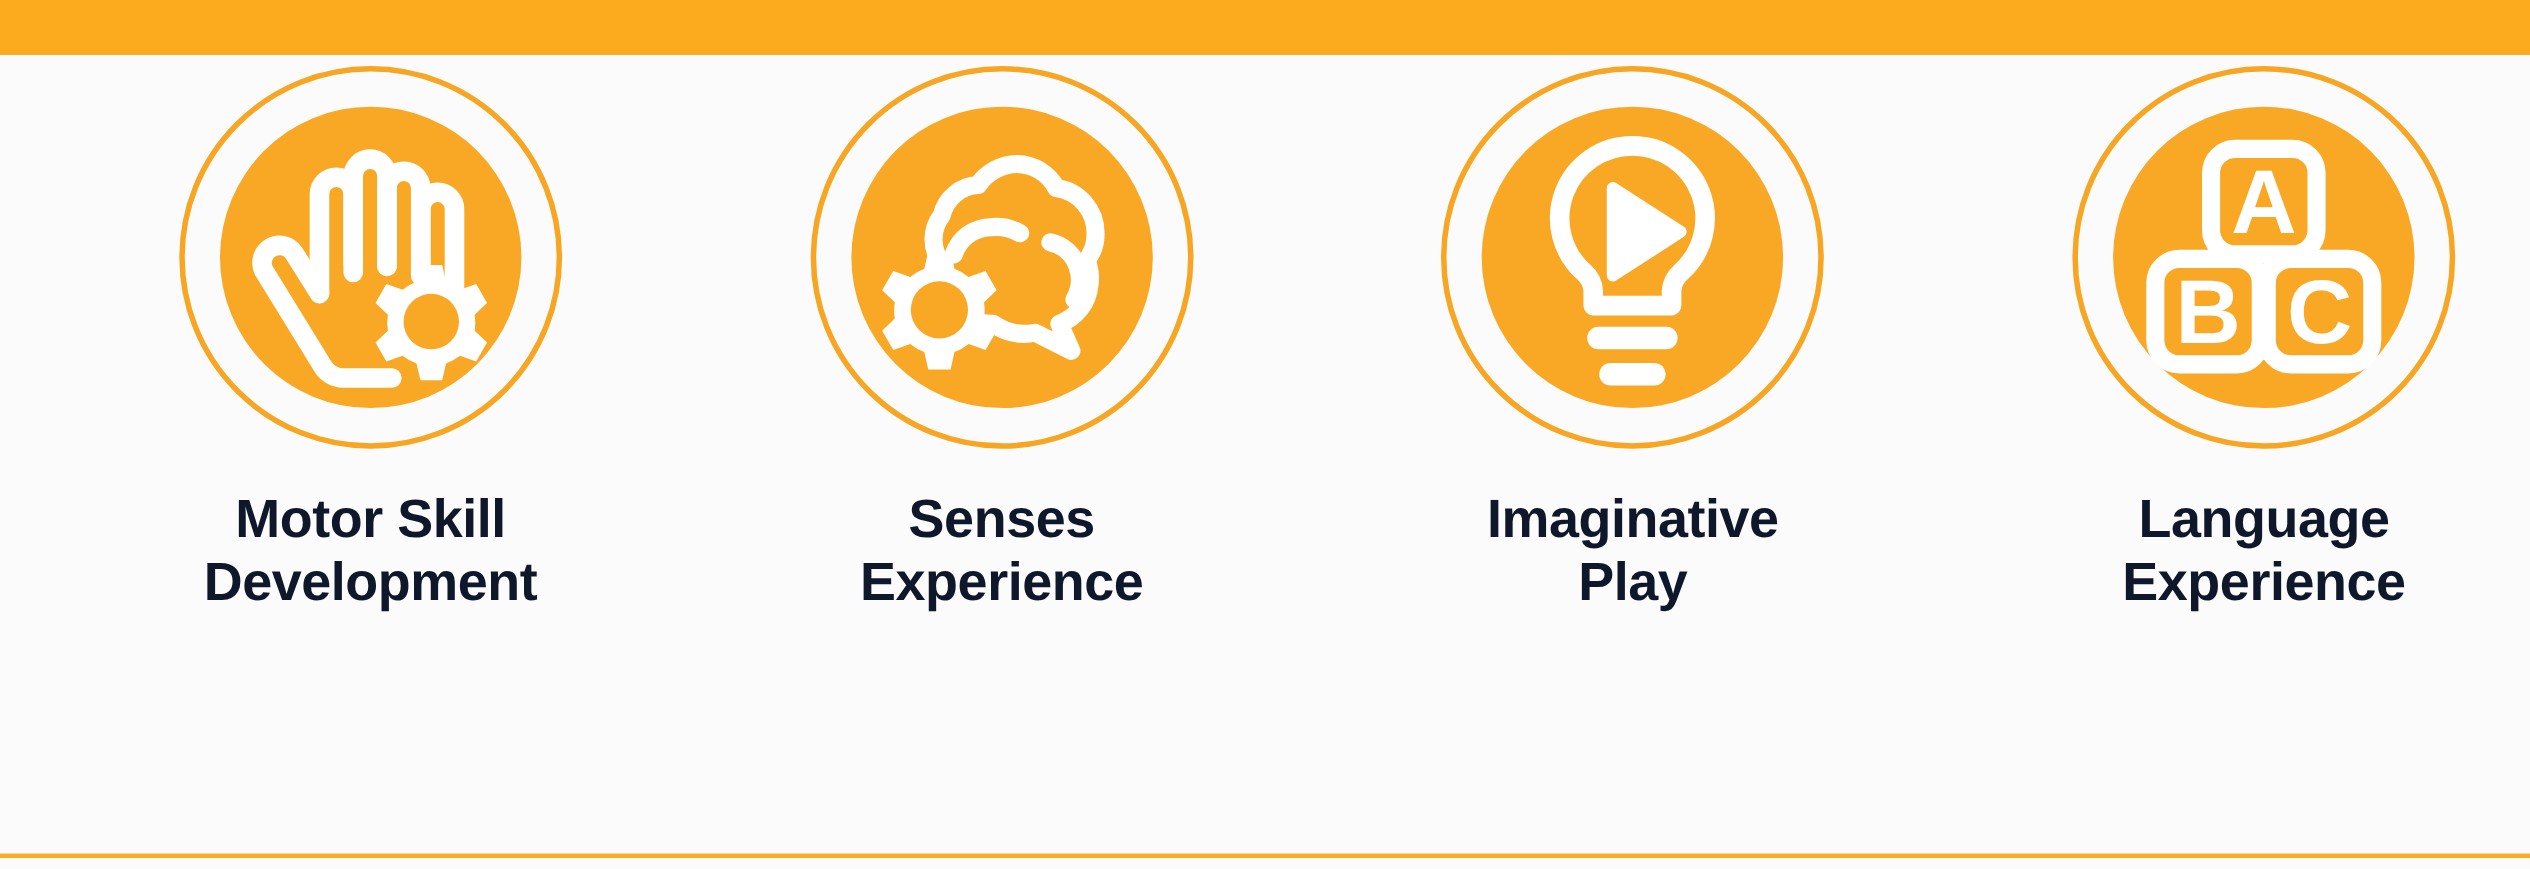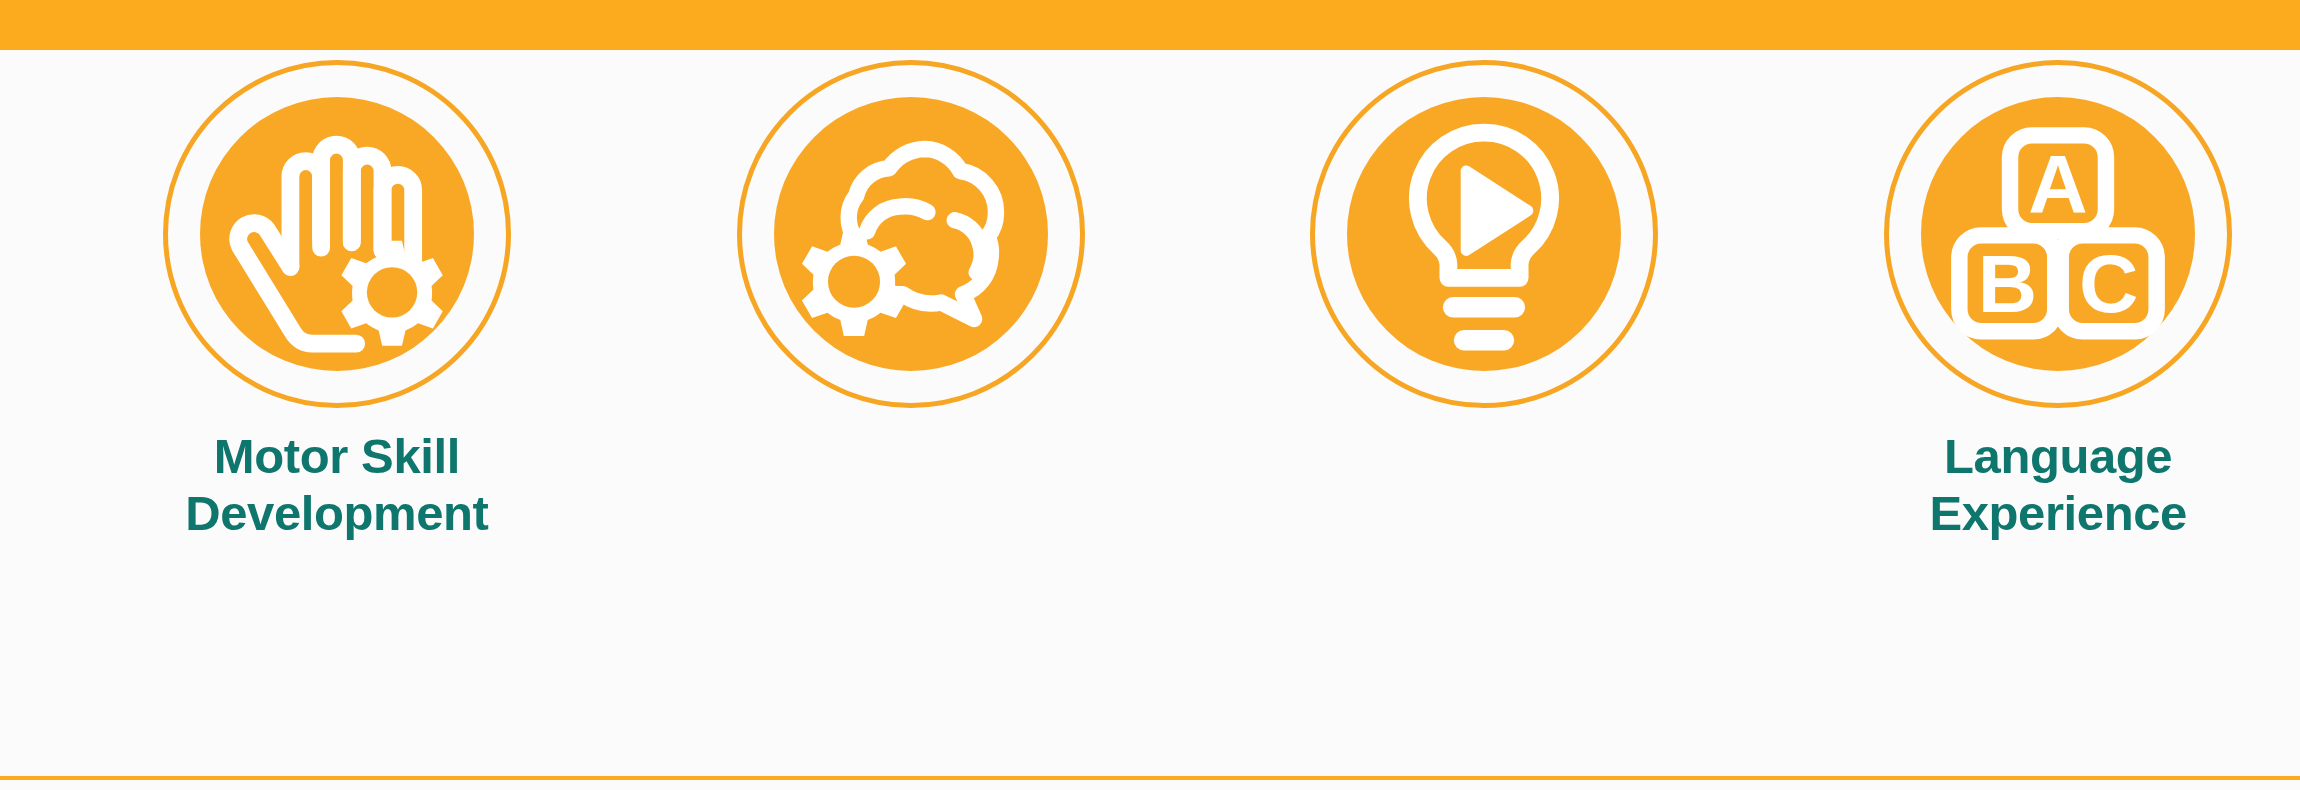--- a/index.html
+++ b/index.html
@@ -96,22 +96,22 @@
     position: absolute;
     left: 37px;
     top: 37px;
     width: 274px;
     height: 274px;
     display: block;
   }
 
   
   .caption {
-    margin-top: 20px;
-    color: #0f766e;
+    margin-top: 36px;
+    color: #0f172a;
     font-family: "Liberation Sans", sans-serif;
     font-size: 49px;
     font-weight: bold;
     line-height: 1.17;
     text-align: center;
     letter-spacing: -0.4px;
     white-space: pre-line;
     width: 100%;
   }
 </style>
@@ -170,36 +170,40 @@
             <path d="M34 49 a13 13 0 0 1 12 -9 a16 16 0 0 1 10 2"></path>
             <path d="M66 45 a12 12 0 0 1 9 8 a13 13 0 0 1 -1 11"></path>
           </g>
 
           <g>
             <path fill="#ffffff" d="M25.5 48 h7.4 l1.3 5.8 a17.5 17.5 0 0 1 4.7 2.7 l5.6 -2 3.7 6.4 -4.2 4 a17.5 17.5 0 0 1 0 5.4 l4.2 4 -3.7 6.4 -5.6 -2 a17.5 17.5 0 0 1 -4.7 2.7 l-1.3 5.8 h-7.4 l-1.3 -5.8 a17.5 17.5 0 0 1 -4.7 -2.7 l-5.6 2 -3.7 -6.4 4.2 -4 a17.5 17.5 0 0 1 0 -5.4 l-4.2 -4 3.7 -6.4 5.6 2 a17.5 17.5 0 0 1 4.7 -2.7 z"></path>
             <circle cx="29.2" cy="67.4" r="9.5" fill="#f9a825"></circle>
           </g>
         </svg>
       </div>
+      <div class="caption">Senses
+Experience</div>
     </div>
 
     <div class="feature-card">
       <div class="badge">
         <div class="ring"></div>
         <div class="disc"></div>
         <svg class="glyph" viewBox="0 0 100 100">
 
           <path d="M50 13 a24 24 0 0 0 -16 42 a9 9 0 0 1 3 6 l0 5 h26 l0 -5 a9 9 0 0 1 3 -6 a24 24 0 0 0 -16 -42 z" fill="none" stroke="#ffffff" stroke-width="6.5" stroke-linejoin="round"></path>
 
           <rect x="35" y="73" width="30" height="7.5" rx="3.75" fill="#ffffff"></rect>
           <rect x="39" y="85" width="22" height="7.5" rx="3.75" fill="#ffffff"></rect>
 
           <path d="M43.5 27 L43.5 56 L66 41.5 Z" fill="#ffffff" stroke="#ffffff" stroke-width="4" stroke-linejoin="round"></path>
         </svg>
       </div>
+      <div class="caption">Imaginative
+Play</div>
     </div>
 
     <div class="feature-card">
       <div class="badge">
         <div class="ring"></div>
         <div class="disc"></div>
         <svg class="glyph" viewBox="0 0 100 100">
           <g fill="none" stroke="#ffffff" stroke-width="6">
             <rect x="32.5" y="14" width="35" height="35" rx="8"></rect>
             <rect x="14" y="50.5" width="35" height="35" rx="8"></rect>

